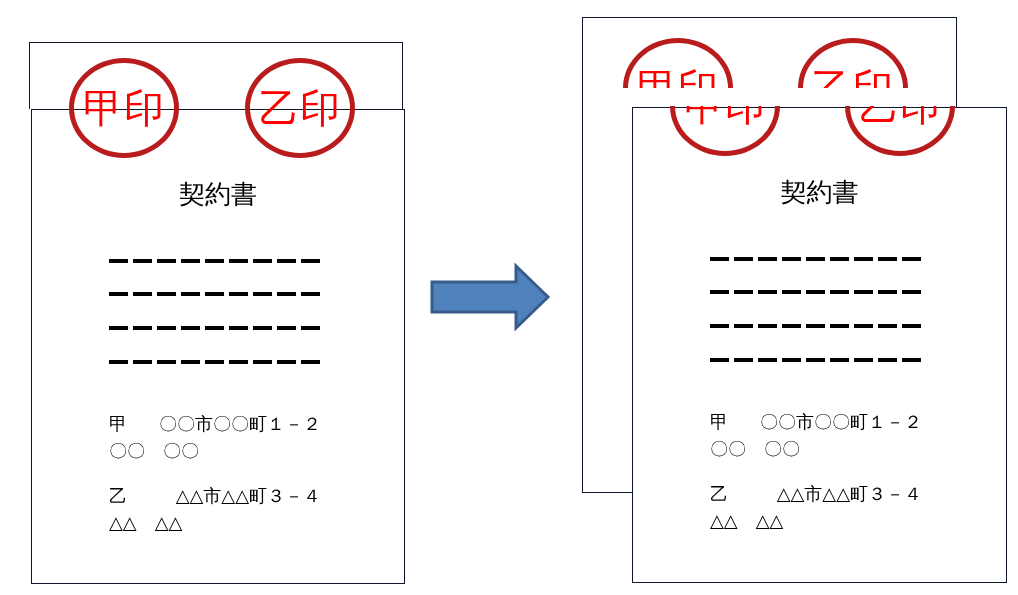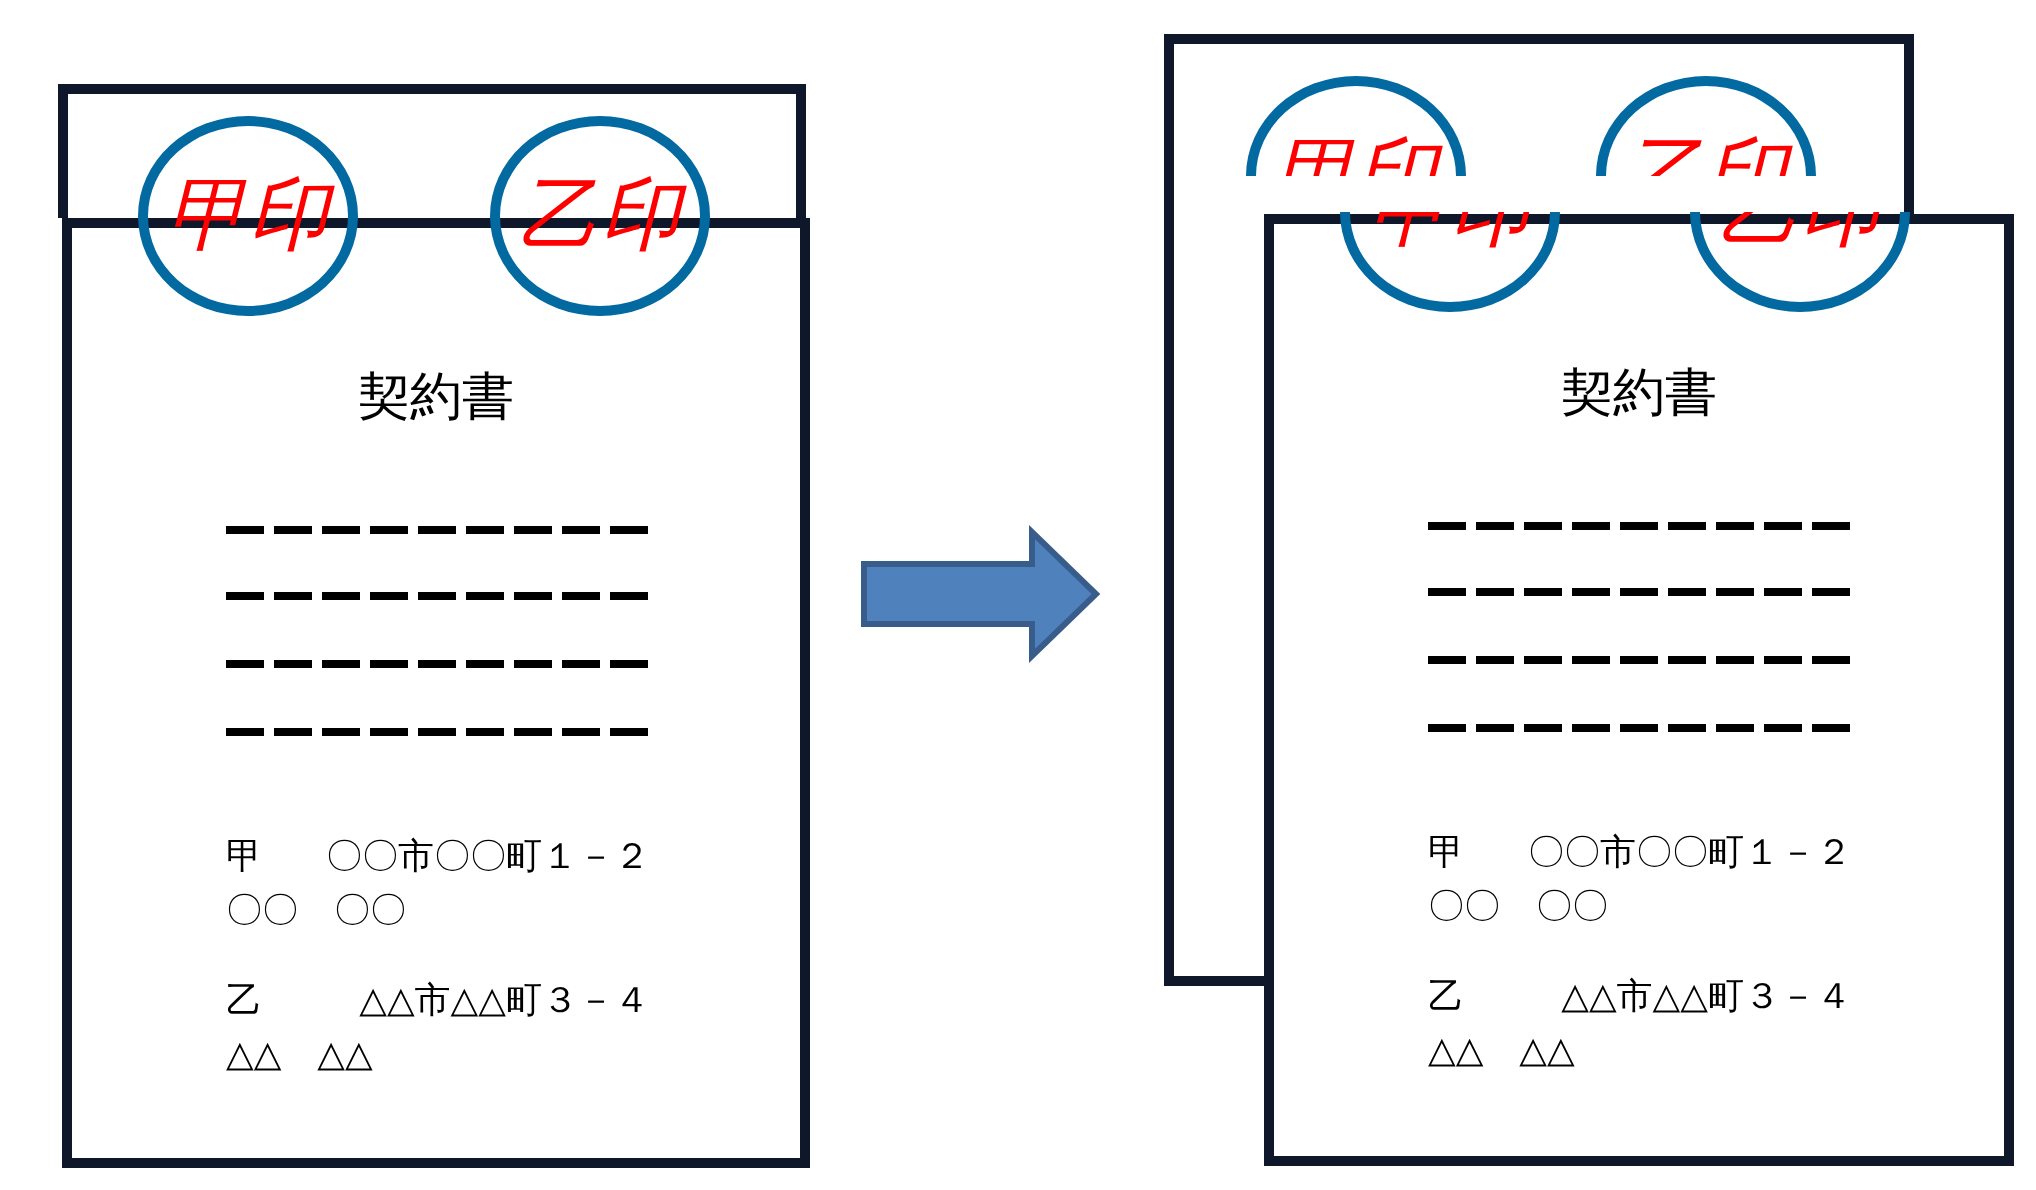--- a/index.html
+++ b/index.html
@@ -6,39 +6,38 @@
   .canvas{
     position:relative;
     width:1018px;height:595px;
     background:#ffffff;
     font-family:"Liberation Sans","DejaVu Sans",sans-serif;
     overflow:hidden;
   }
   .sheet{
     position:absolute;
     background:#ffffff;
-    border:5px solid #0f172a;
+    border:1px solid #0f172a;
     box-sizing:border-box;
   }
   
   .back-strip{left:29px;top:42px;width:374px;height:67px;border-bottom:none;}
   .front-page-left{left:31px;top:109px;width:374px;height:475px;}
   
   .back-sheet-right{left:582px;top:17px;width:375px;height:476px;}
   .front-page-right{left:632px;top:107px;width:375px;height:476px;}
 
   
   .seal{
     position:absolute;
     width:110px;height:100px;
-    border:5px solid #0369a1;
+    border:5px solid #b91c1c;
     border-radius:50%;
     box-sizing:border-box;
     background:transparent;
-    font-style:italic;
   }
   .seal-text{
     position:absolute;left:-5px;top:-5px;width:110px;height:100px;
     display:flex;align-items:center;justify-content:center;
     font-size:40px;line-height:1;color:#ff0000;
     letter-spacing:1px;white-space:nowrap;
   }
   .seal.half-top{clip-path:inset(0 0 50% 0);}
   .seal.half-bottom{clip-path:inset(50% 0 0 0);}
 

